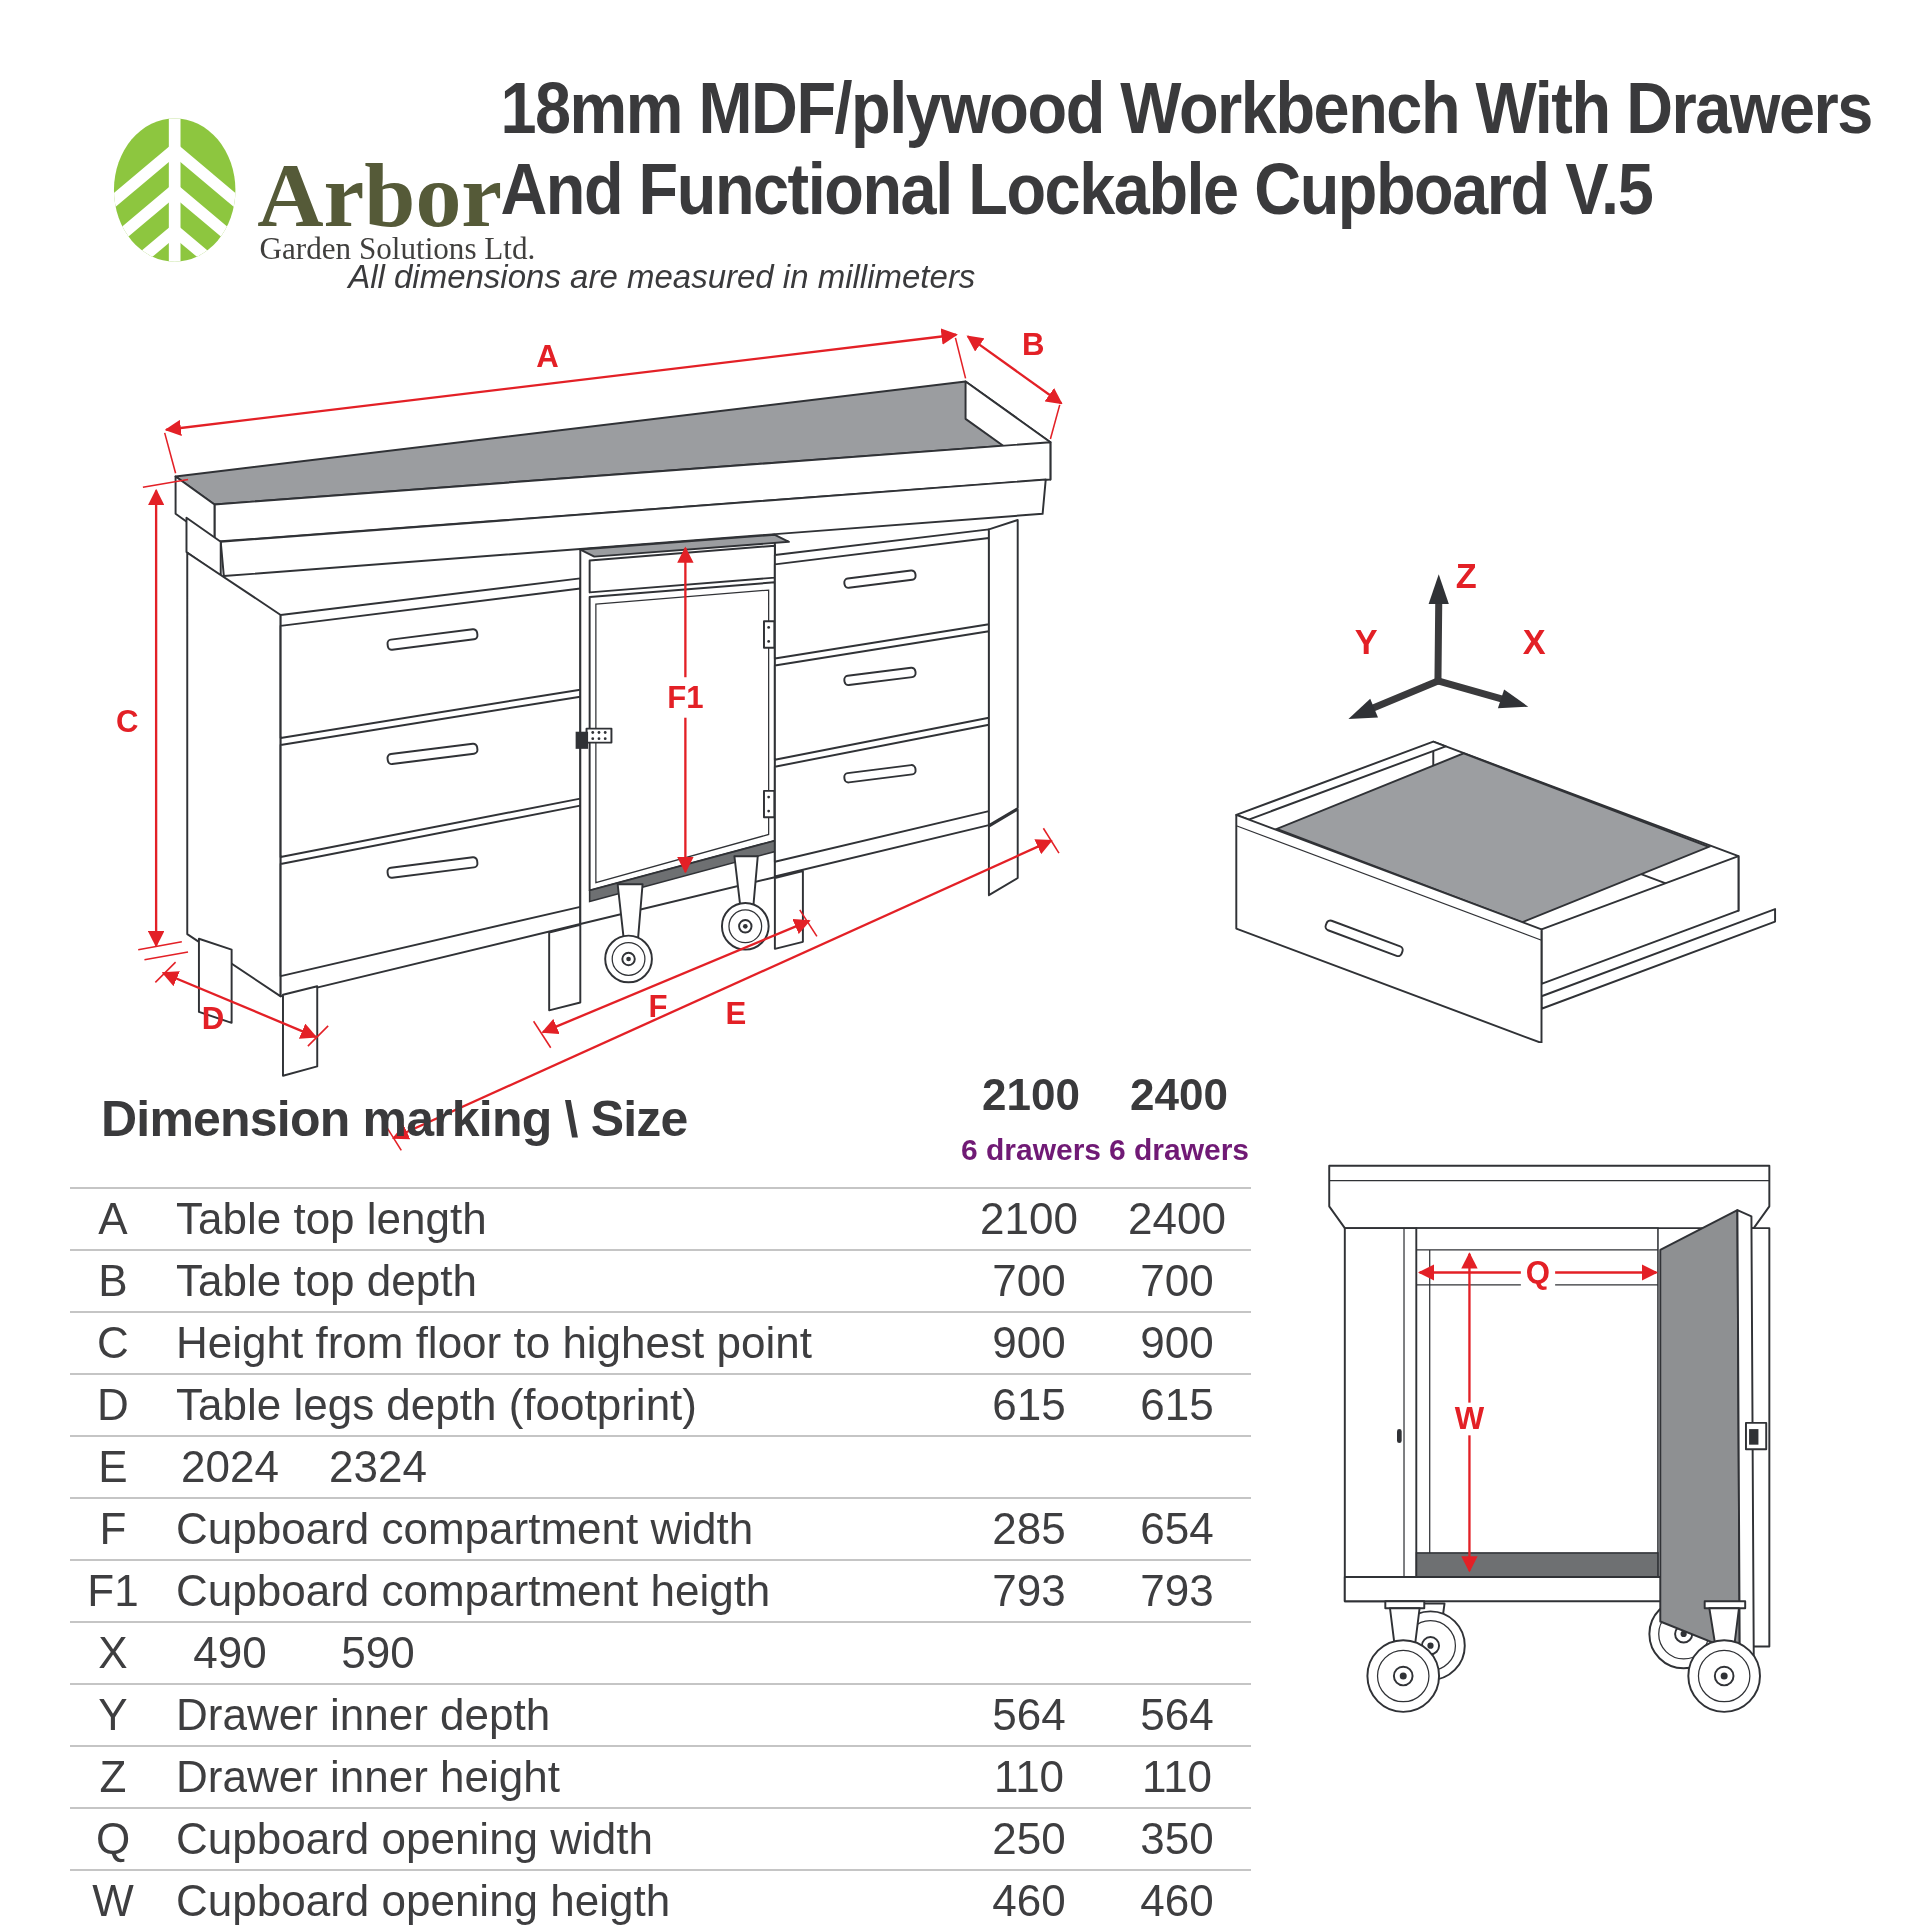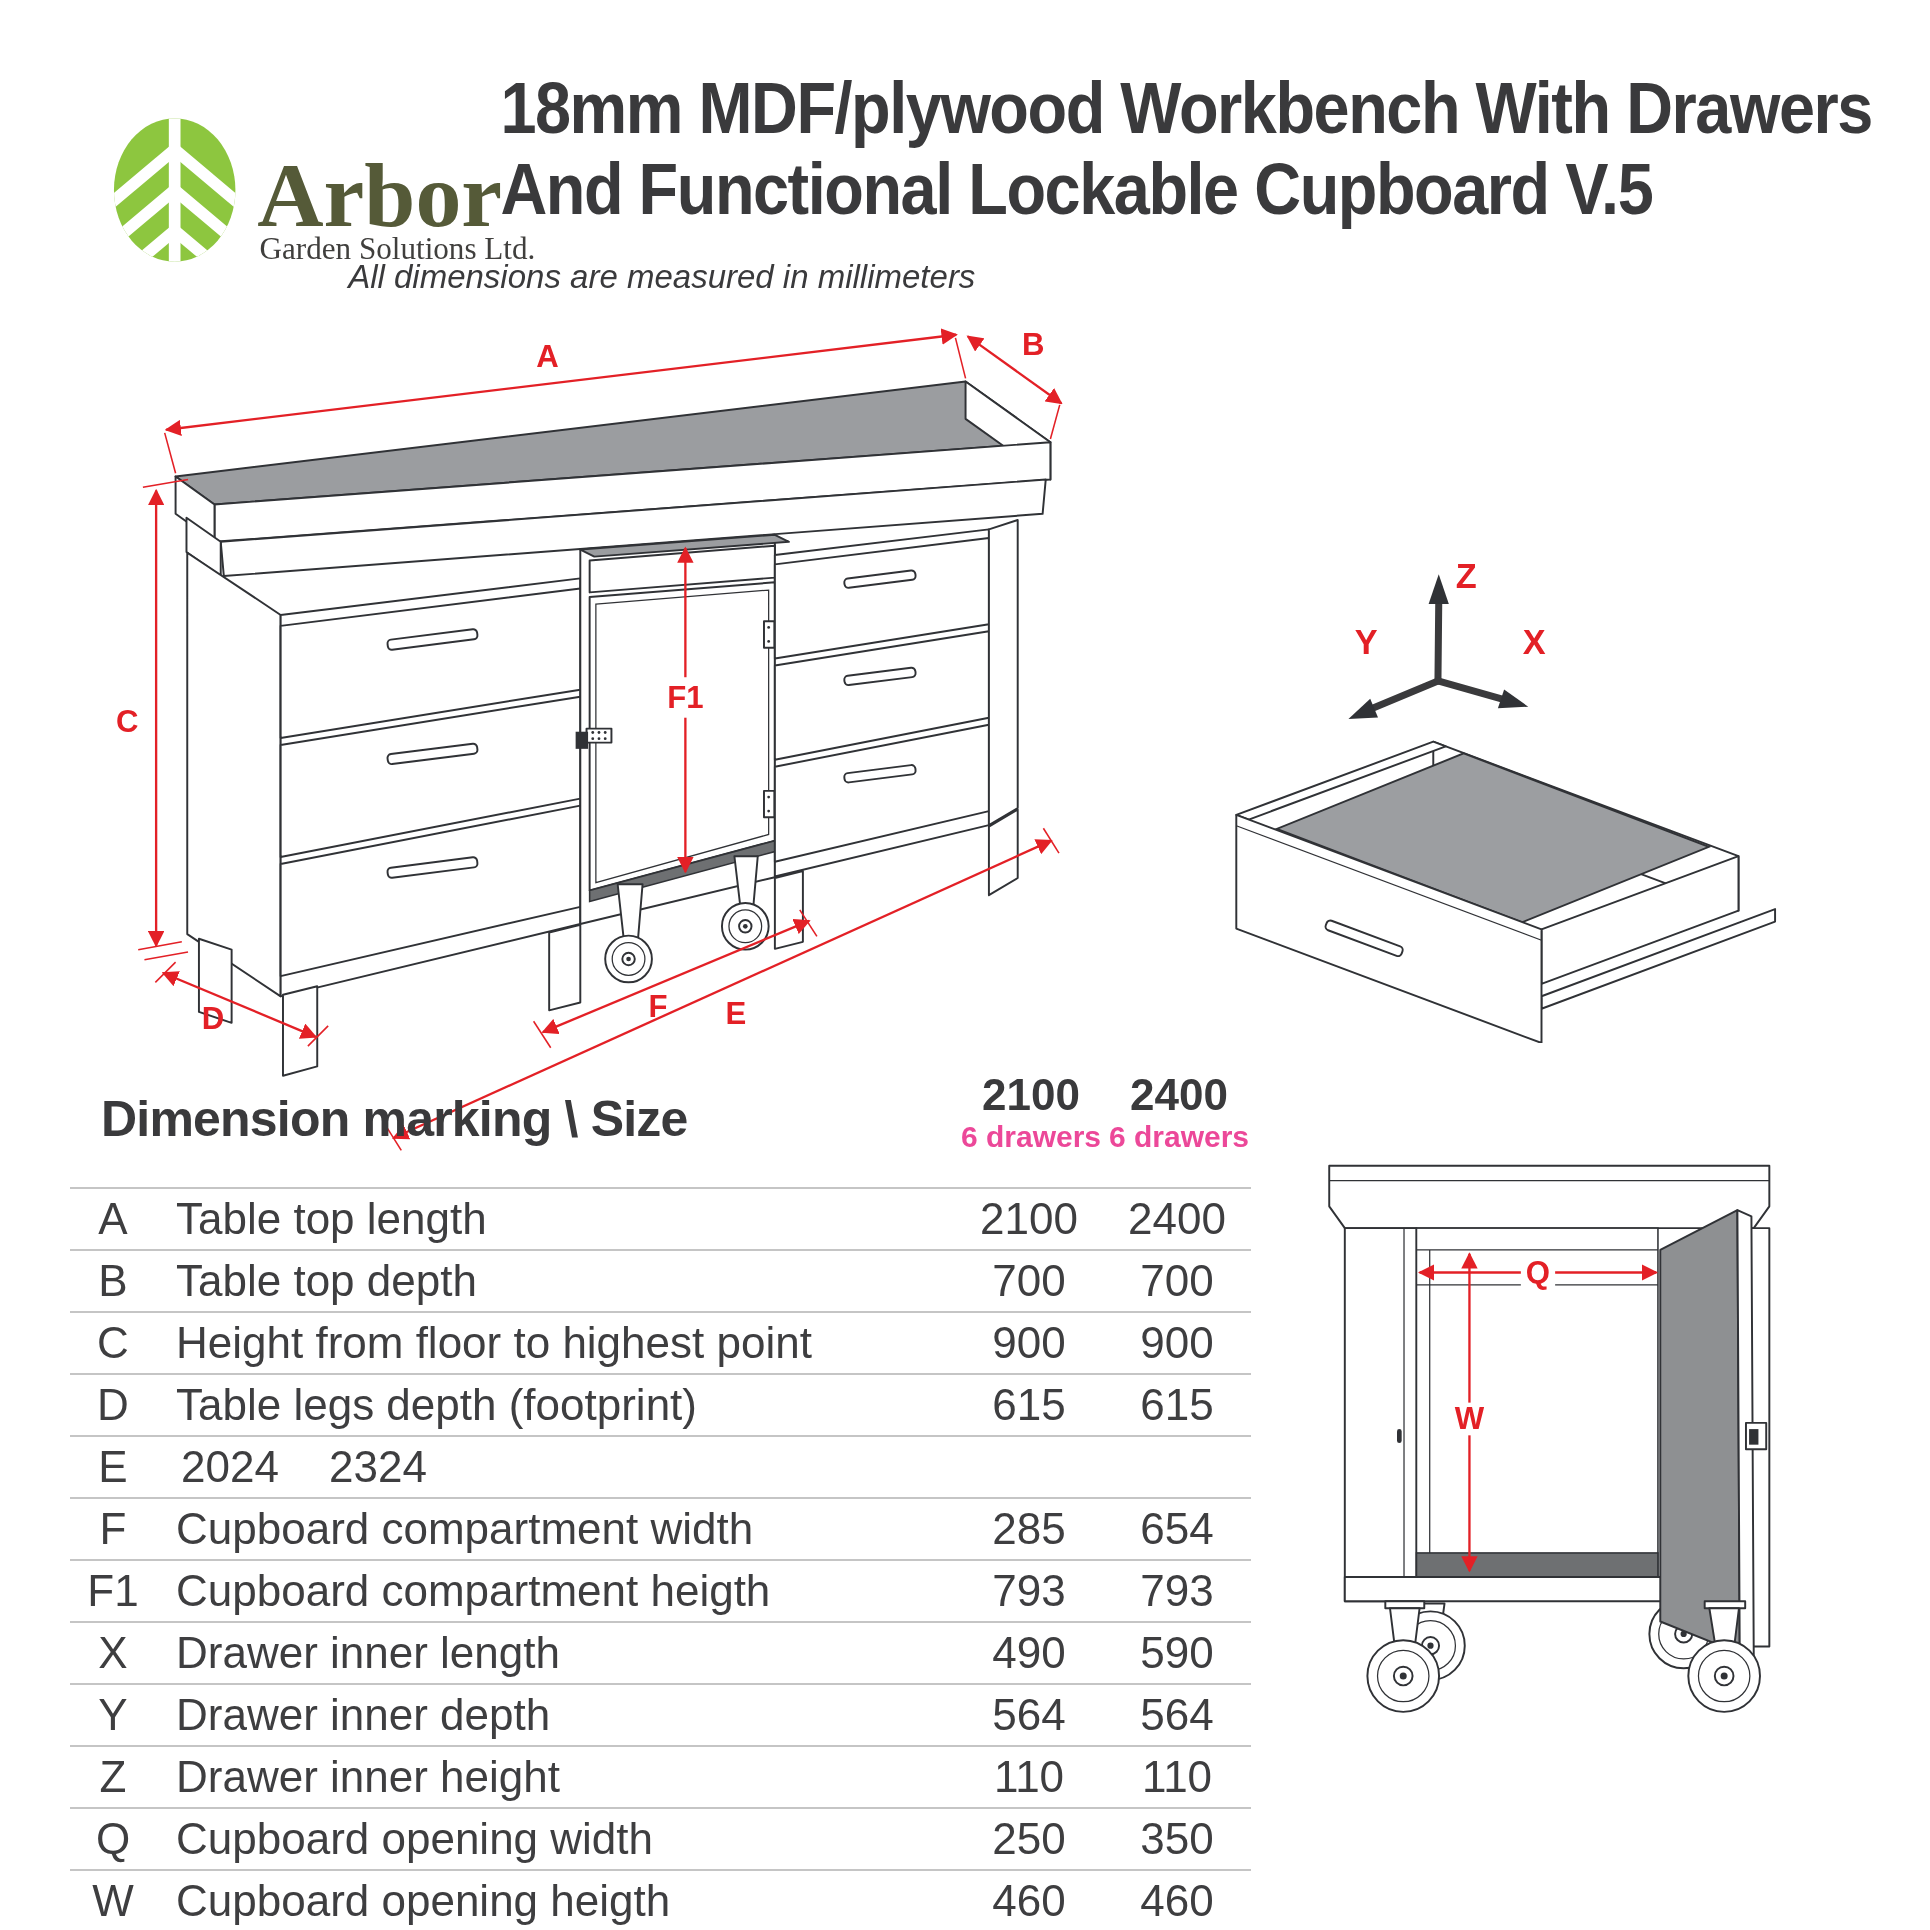--- a/index.html
+++ b/index.html
@@ -30,21 +30,21 @@
   svg .axlbl{fill:#e32026;font-weight:bold;font-size:44px;font-family:"Liberation Sans",sans-serif;}
   svg .axis{stroke:#3a3a3c;stroke-width:9;stroke-linecap:round;fill:none;}
 
   
   .dim-table{position:absolute;left:70px;top:1065px;width:1181px;height:848px;color:#3a3a3c;}
   .t-title{position:absolute;left:31px;top:12.5px;font-size:50px;font-weight:bold;letter-spacing:-0.8px;margin-top:12px;}
   .t-col{position:absolute;top:4.7px;text-align:center;}
   .t-col1{left:887px;width:148px;}
   .t-col2{left:1035px;width:148px;}
   .t-col .size{font-size:44px;font-weight:bold;color:#3a3a3c;}
-  .t-col .variant{font-size:30px;font-weight:bold;color:#ec4899;margin-top:0;}
+  .t-col .variant{font-size:30px;font-weight:bold;color:#701a75;margin-top:13px;}
   .t-rows{position:absolute;left:0;top:122px;width:1181px;}
   .t-row{display:flex;align-items:center;height:60px;border-top:2.3px solid #c5c5c5;font-size:44px;color:#3e3e40;}
   .t-rows .t-row:last-child{border-bottom:2.3px solid #c5c5c5;}
   .t-row .mark{width:86px;text-align:center;flex:none;}
   .t-row .lbl{flex:1;padding-left:20px;white-space:nowrap;}
   .t-row .v{width:148px;text-align:center;flex:none;}
 </style>
 </head>
 <body>
 
@@ -288,21 +288,20 @@
         <span class="v v2">654</span>
       </div>
         <div class="t-row">
         <span class="mark">F1</span>
         <span class="lbl">Cupboard compartment heigth</span>
         <span class="v v1">793</span>
         <span class="v v2">793</span>
       </div>
         <div class="t-row">
         <span class="mark">X</span>
-        <span class="lbl">Drawer inner length</span>
         <span class="v v1">490</span>
         <span class="v v2">590</span>
       </div>
         <div class="t-row">
         <span class="mark">Y</span>
         <span class="lbl">Drawer inner depth</span>
         <span class="v v1">564</span>
         <span class="v v2">564</span>
       </div>
         <div class="t-row">

